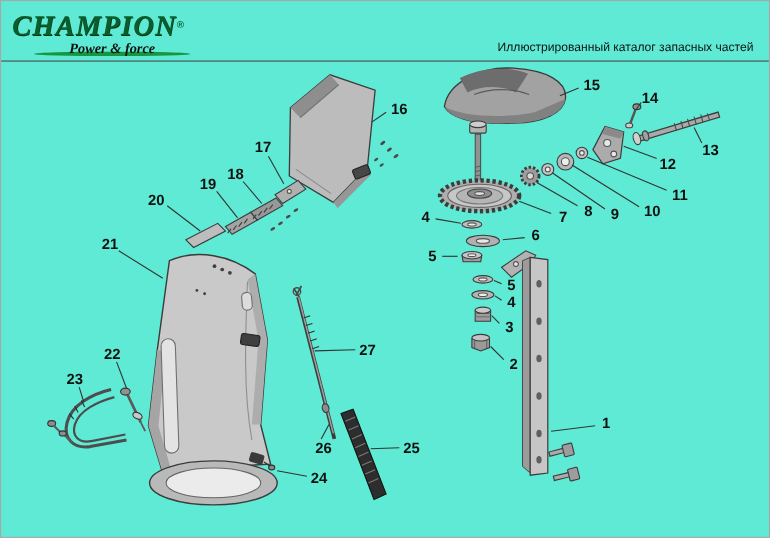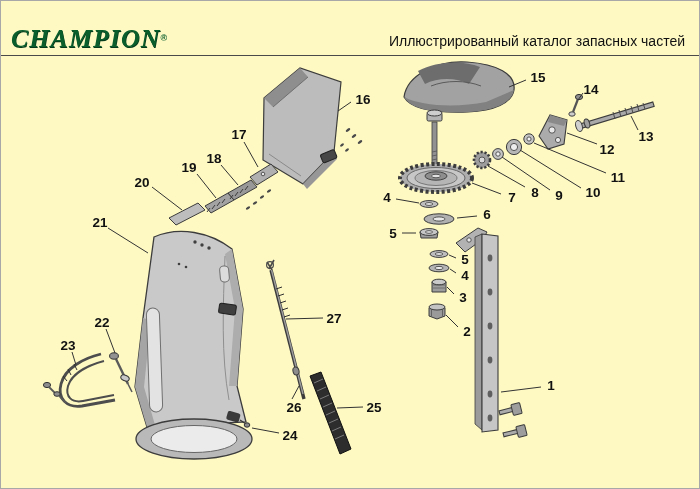--- a/index.html
+++ b/index.html
@@ -1,18 +1,18 @@
 <!DOCTYPE html>
 <html><head>
 <meta charset="utf-8">
 <style>
   html,body{margin:0;padding:0;background:#f4f4f4;}
   .page{
     position:relative;width:700px;height:489px;box-sizing:border-box;
-    background:#fef9c3;border:1px solid #a8a8a8;overflow:hidden;
+    background:#5eead4;border:1px solid #a8a8a8;overflow:hidden;
     font-family:"Liberation Sans",sans-serif;color:#111;
   }
   header{
     display:flex;align-items:flex-end;justify-content:space-between;
     height:55px;box-sizing:border-box;padding:5px 14px 3px 10px;
     border-bottom:1px solid #4a4a4a;
   }
   .logo{width:195px;line-height:1;}
   .brand-line{white-space:nowrap;}
   .brand{
@@ -20,36 +20,40 @@
     font-size:26px;color:#0a5e2b;letter-spacing:1px;
     text-shadow:0.5px 0.5px 0 #05391a;
   }
   .reg{font-size:9px;color:#0a5e2b;vertical-align:super;font-weight:bold;}
   .tag-wrap{position:relative;width:182px;height:16px;text-align:center;margin-top:-1px;}
   .swoosh{position:absolute;left:20px;right:20px;top:11px;height:4px;background:#17953f;border-radius:50%;}
   .tagline{
     position:relative;z-index:1;font-family:"Liberation Serif",serif;
     font-style:italic;font-weight:bold;font-size:13px;color:#101010;
   }
-  .title{font-size:14px;padding-bottom:3px;}
+  .title{font-size:11px;padding-bottom:3px;}
   .model{font-size:13px;font-weight:bold;padding-bottom:3px;}
   .diagram-area{position:absolute;left:0;top:55px;width:700px;height:434px;}
   .callout{
     font-family:"Liberation Sans",sans-serif;font-size:13.5px;font-weight:bold;
     text-anchor:middle;dominant-baseline:central;
   }
 </style>
 </head>
 <body>
 
 <div class="page">
   <header>
     <div class="logo">
       <div class="brand-line">
         <span class="brand">CHAMPION</span><span class="reg">®</span>
+      </div>
+      <div class="tag-wrap">
+        <span class="swoosh"></span>
+        <span class="tagline">Power &amp; force</span>
       </div>
     </div>
     <div class="title">Иллюстрированный каталог запасных частей</div>
   </header>
 
   <div class="diagram-area">
     <svg id="diagram" viewBox="0 0 700 434" width="700" height="434" xmlns="http://www.w3.org/2000/svg">
 
       <g>
         <line x1="577" y1="71" x2="653" y2="48" stroke="#3c3c3c" stroke-width="6"></line>

